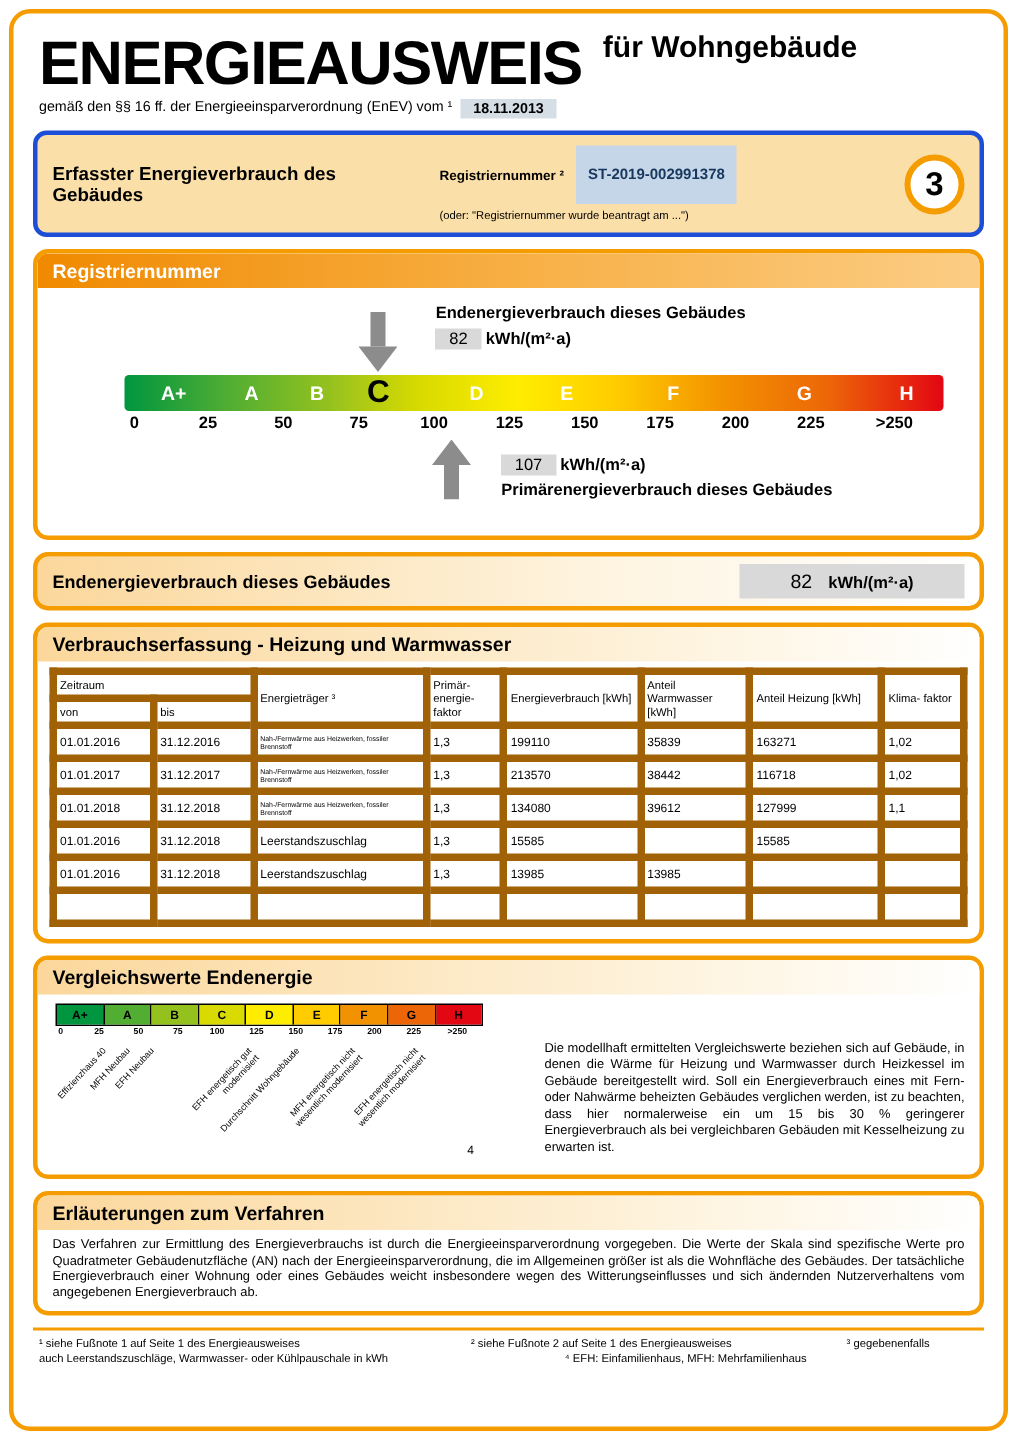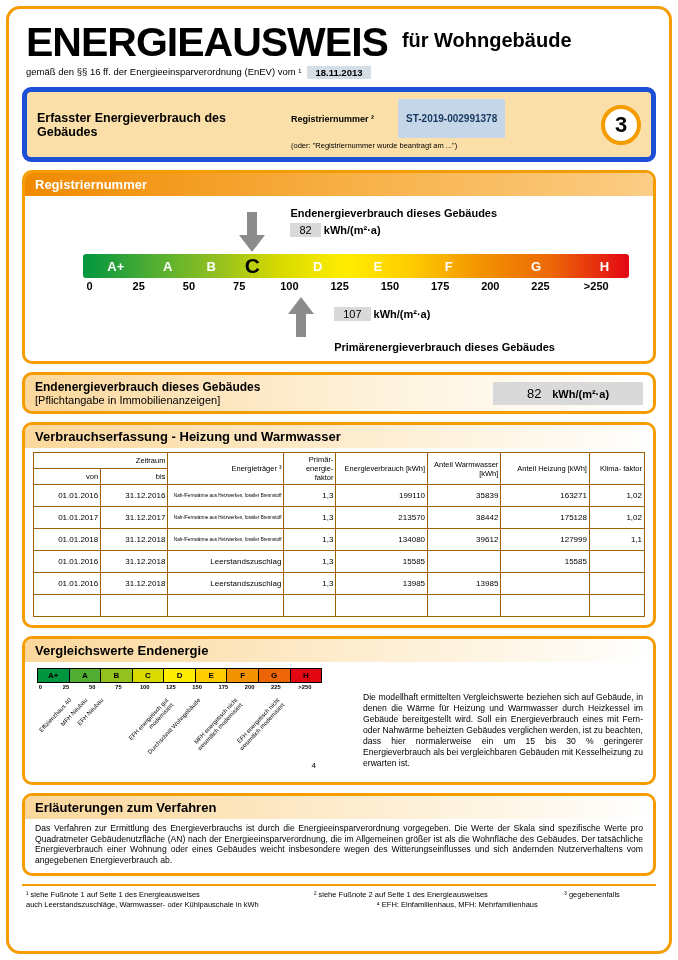--- a/index.html
+++ b/index.html
@@ -1,31 +1,31 @@
 <!DOCTYPE html>
 <html><head>
 <meta charset="utf-8">
 <style>
   *{box-sizing:border-box;margin:0;padding:0}
   html,body{width:678px;height:960px;background:#fff;font-family:"Liberation Sans",sans-serif;color:#000}
   .page{position:absolute;inset:6px;border:3px solid #F59C00;border-radius:14px;padding:10px 13px;overflow:hidden;background:#fff}
 
   
   .hdr{padding:2px 4px 4px 4px}
-  .title-row{display:flex;align-items:center;gap:14px}
+  .title-row{display:flex;align-items:flex-start;gap:14px}
   .main-title{font-size:41px;font-weight:bold;letter-spacing:-1px;line-height:42px}
   .subtitle{font-size:20px;font-weight:bold;padding-bottom:4px}
   .law-row{font-size:9.5px;margin-top:3px;display:flex;align-items:flex-start;gap:6px}
   .date-box{background:#D5DDE5;padding:1px 8px;font-weight:bold;font-size:9.5px}
 
   
-  .banner{border:5px solid #1d4ed8;border-radius:9px;background:#FBDFA8;display:flex;align-items:center;gap:10px;padding:7px 10px;margin:4px 0 8px 0}
+  .banner{border:3px solid #1d4ed8;border-radius:9px;background:#FBDFA8;display:flex;align-items:center;gap:10px;padding:7px 10px;margin:4px 0 8px 0}
   .banner-title{flex:1;font-weight:bold;font-size:12.5px}
   .reg-block{width:300px}
-  .reg-row{display:flex;align-items:center;gap:24px}
+  .reg-row{display:flex;align-items:center;gap:8px}
   .reg-label{font-size:9px;font-weight:bold}
   .reg-value{background:#C4D6E8;color:#17375E;font-weight:bold;font-size:10px;padding:14px 8px}
   .reg-note{font-size:7.5px;margin-top:3px}
   .page-circle{width:40px;height:40px;border:4px solid #F59C00;border-radius:50%;background:#fff;display:flex;align-items:center;justify-content:center;font-size:22px;font-weight:bold}
 
   
   .section{border:3px solid #F59C00;border-radius:10px;margin-bottom:8px;overflow:hidden;background:#fff}
   .sec-head{font-weight:bold;font-size:13px;padding:4px 10px}
   .sec-head.orange{background:linear-gradient(90deg,#F08A00,#F8B24A 55%,#FBCD85);color:#fff}
   .sec-head.light{background:linear-gradient(90deg,#FBD79B,#FEF4E0 70%,#fff);color:#000}
@@ -52,21 +52,21 @@
 
   
   .strip{border:3px solid #F59C00;border-radius:10px;margin-bottom:8px;background:linear-gradient(90deg,#FBD79B,#FEF4E0 60%,#fff);display:flex;align-items:center;justify-content:space-between;padding:5px 10px}
   .strip-l1{font-weight:bold;font-size:12px}
   .strip-l2{font-size:11px}
   .strip-box{background:#D9D9D9;padding:4px 12px;font-size:13px;min-width:150px;text-align:center}
 
   
   .tbl-wrap{padding:4px 8px 8px 8px}
   table{width:100%;border-collapse:collapse;table-layout:fixed}
-  th,td{border:1px solid #a16207;text-align:right;vertical-align:middle}
+  th,td{border:5px solid #a16207;text-align:left;vertical-align:middle}
   th{font-weight:normal;font-size:7.5px;padding:2px 2px;line-height:9px}
   td{font-size:8px;height:22px;padding:1px 2px}
   td.tiny{font-size:4.6px;line-height:5px}
   col.c-date{width:11%}col.c-tr{width:19%}col.c-f{width:8.5%}col.c-v{width:15%}col.c-ww{width:12%}col.c-hz{width:14.5%}col.c-kl{width:9%}
 
   
   .verg{display:flex;gap:14px;padding:6px 10px 8px 12px}
   .verg-left{width:312px;position:relative}
   .mini-bar{display:flex;width:285px;height:15px;border:1px solid #000}
   .mini-seg{flex:1;display:flex;align-items:center;justify-content:center;font-size:8px;font-weight:bold;border-right:1px solid #000}
@@ -161,30 +161,29 @@
       <div class="chart-bottom">
         <svg class="arrow arrow-up" width="26" height="40" viewBox="0 0 26 40" style="left: 40%;">
           <polygon points="13,0 0,17 26,17" fill="#8C8C8C"></polygon>
           <rect x="8" y="17" width="10" height="23" fill="#8C8C8C"></rect>
         </svg>
         <div class="prim-block">
           <div class="val-line">
             <span class="val-box">107</span>
             <span class="unit">kWh/(m²·a)</span>
           </div>
-          <div class="bold-label" style="margin-top:20px">Primärenergieverbrauch dieses Gebäudes</div>
+          <div class="bold-label" style="margin-top:4px">Primärenergieverbrauch dieses Gebäudes</div>
         </div>
       </div>
     </div>
   </div>
 
   <div class="strip">
     <div>
       <div class="strip-l1">Endenergieverbrauch dieses Gebäudes</div>
-      <div class="strip-l2">[Pflichtangabe in Immobilienanzeigen]</div>
     </div>
     <div class="strip-box">
       <span>82</span>&nbsp;&nbsp;
       <span class="unit">kWh/(m²·a)</span>
     </div>
   </div>
 
   <div class="section">
     <div class="sec-head light">Verbrauchserfassung - Heizung und Warmwasser</div>
     <div class="tbl-wrap">
@@ -225,21 +224,21 @@
               <td>163271</td>
               <td>1,02</td>
             </tr>
             <tr>
               <td>01.01.2017</td>
               <td>31.12.2017</td>
               <td class="tiny">Nah-/Fernwärme aus Heizwerken, fossiler Brennstoff</td>
               <td>1,3</td>
               <td>213570</td>
               <td>38442</td>
-              <td>175128</td>
+              <td>116718</td>
               <td>1,02</td>
             </tr>
             <tr>
               <td>01.01.2018</td>
               <td>31.12.2018</td>
               <td class="tiny">Nah-/Fernwärme aus Heizwerken, fossiler Brennstoff</td>
               <td>1,3</td>
               <td>134080</td>
               <td>39612</td>
               <td>127999</td>

